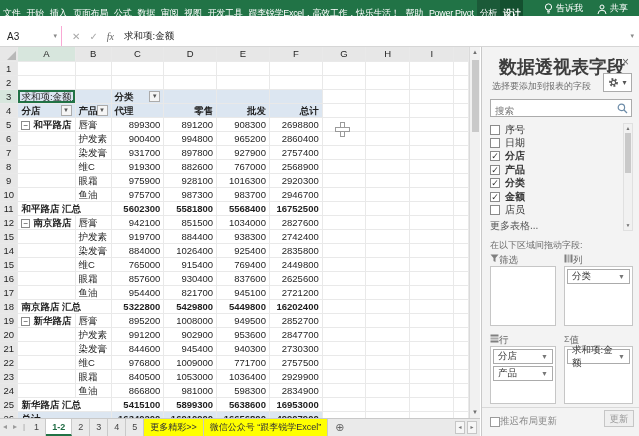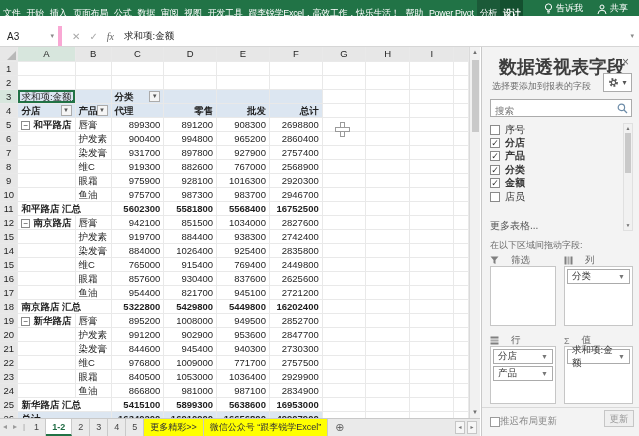--- a/index.html
+++ b/index.html
@@ -13,21 +13,21 @@
   .rtabs{display:flex;flex:1;min-width:0;overflow:hidden}
   .rtab{font-size:9px;letter-spacing:-.3px;padding:0 3px;line-height:26px;white-space:nowrap}
   .rtab.contextual{background:#1b5a38}
   .rtab.contextual-active{background:#14502f;font-weight:bold}
   .rright{display:flex;align-items:center;gap:4px;font-size:9px;padding:0 6px;white-space:nowrap}
   .rright .grp{display:flex;align-items:flex-end;gap:3px;padding:0 5px}
 
   
   .fbar{position:absolute;left:0;top:26px;width:639px;height:21px;background:#fff;
         border-bottom:1px solid #d6d6d6;display:flex;align-items:center;color:#444}
-  .namebox{width:62px;height:20px;border-right:4px solid #f9a8d4;display:flex;align-items:center;
+  .namebox{width:62px;height:20px;border-right:1px solid #f9a8d4;display:flex;align-items:center;
            font-size:10px;padding-left:7px;color:#222}
   .namebox .nbarw{margin-left:auto;padding-right:4px;font-size:7px;color:#8a8a8a}
   .fbtns{display:flex;align-items:center;gap:9px;padding:0 10px;color:#a8a8a8;font-size:10px}
   .fbtns .fx{font-family:"Liberation Serif",serif;font-style:italic;color:#666}
   .fval{flex:1;font-size:9.5px;color:#222}
   .fexp{padding-right:5px;font-size:7px;color:#8a8a8a}
 
   
   .gridwrap{position:absolute;left:0;top:47px;width:469px;height:371px;overflow:hidden;background:#fff}
   table.grid{border-collapse:collapse;table-layout:fixed}
@@ -96,21 +96,21 @@
   .fitem .cb{width:10px;height:10px;border:1px solid #8a8a8a;background:#fff;font-size:9px;line-height:8px;
              text-align:center;color:#333;flex:none}
   .fitem.on{font-weight:bold}
   .morelink{position:absolute;left:8px;top:172px;font-size:10px;color:#555}
   .lscroll{position:absolute;right:6px;top:76px;width:10px;height:108px;background:#f1f1f1;border:1px solid #e0e0e0;
            display:flex;flex-direction:column;align-items:center}
   .lscroll .arw{font-size:5px;color:#6f6f6f;line-height:9px}
   .lscroll .thumb{width:6px;height:40px;background:#c9c9c9}
   .lscroll .sp{flex:1}
   .draghint{position:absolute;left:8px;top:192px;font-size:9px;color:#6e6e6e;white-space:nowrap}
-  .albl{position:absolute;font-size:9.5px;color:#666;display:flex;align-items:center;gap:12px}
+  .albl{position:absolute;font-size:9.5px;color:#666;display:flex;gap:0}
   .abox{position:absolute;background:#fff;border:1px solid #c6c6c6}
   .chip{height:15px;margin:2px;border:1px solid #ababab;background:#fff;display:flex;align-items:center;
         font-size:9.5px;color:#333;padding:0 4px}
   .chip .ca{margin-left:auto;font-size:7px;color:#777}
   .pbot{position:absolute;left:0;right:0;top:360px;height:29px;border-top:1px solid #d9d9d9}
   .defer{position:absolute;left:8px;top:368px;display:flex;align-items:center;gap:0;font-size:9.5px;color:#8a8a8a}
   .defer .cb{width:10px;height:10px;border:1px solid #9a9a9a;background:#fff}
   .updbtn{position:absolute;right:5px;top:363px;width:30px;height:17px;border:1px solid #c6c6c6;background:#efefef;
           color:#9a9a9a;font-size:9.5px;text-align:center;line-height:15px}
   .icn{flex:none;display:inline-block}
@@ -495,21 +495,21 @@
             <td class=""></td>
             <td class=""></td>
             <td class=""></td>
           </tr>
           <tr>
             <td class="rh">24</td>
             <td class=""></td>
             <td class="">鱼油</td>
             <td class="num">866800</td>
             <td class="num">981000</td>
-            <td class="num">987100</td>
+            <td class="num">598300</td>
             <td class="num">2834900</td>
             <td class=""></td>
             <td class=""></td>
             <td class=""></td>
             <td class=""></td>
           </tr>
           <tr>
             <td class="rh">25</td>
             <td colspan="2" class="bld sub">新华路店 汇总</td>
             <td class="num bld sub">5415100</td>
@@ -583,20 +583,24 @@
       <svg width="11" height="11" viewBox="0 0 11 11">
         <circle cx="4.4" cy="4.4" r="3.2" fill="none" stroke="#6d8ca8" stroke-width="1.2"></circle>
         <line x1="7" y1="7" x2="10" y2="10" stroke="#6d8ca8" stroke-width="1.2"></line>
       </svg>
     </div>
     <div class="plist" id="fieldlist">
         <div class="fitem">
           <span class="cb"></span>
           <span>序号</span>
         </div>
+        <div class="fitem">
+          <span class="cb"></span>
+          <span>日期</span>
+        </div>
         <div class="fitem on">
           <span class="cb">✓</span>
           <span>分店</span>
         </div>
         <div class="fitem on">
           <span class="cb">✓</span>
           <span>产品</span>
         </div>
         <div class="fitem on">
           <span class="cb">✓</span>

